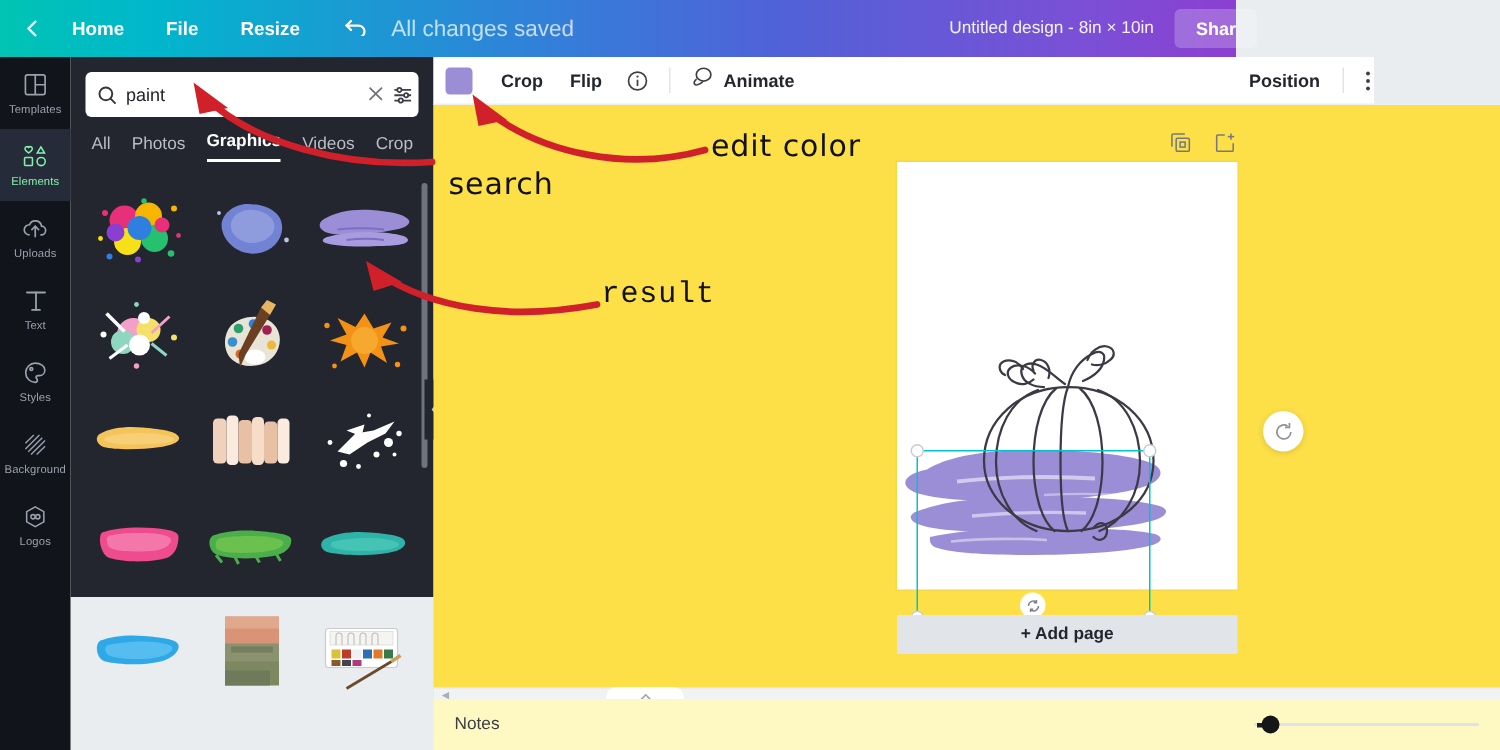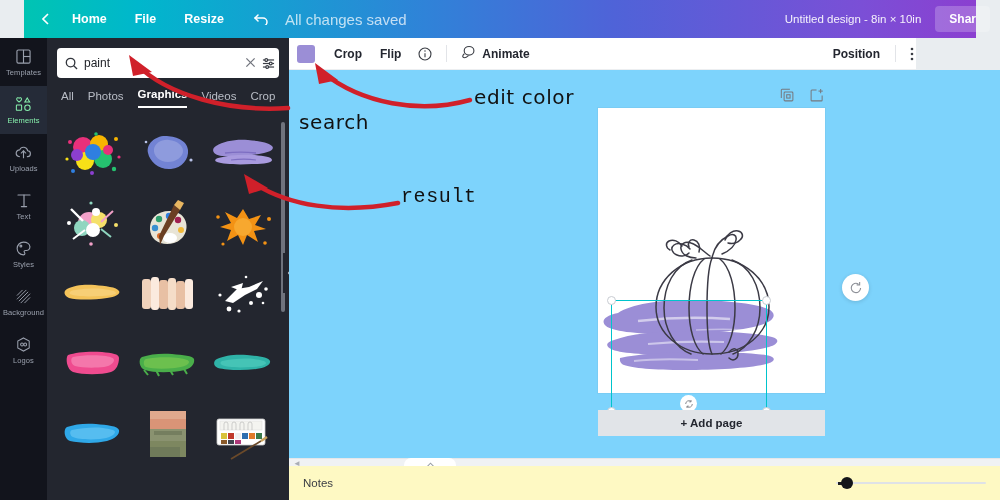--- a/index.html
+++ b/index.html
@@ -5,23 +5,23 @@
   * { box-sizing: border-box; margin: 0; padding: 0; }
   html, body {
     width: 1000px; height: 500px; overflow: hidden;
     font-family: "Liberation Sans", sans-serif;
     background: #e9edf0;
   }
   #app { position: relative; width: 1000px; height: 500px; }
 
   
   .topbar {
-    position: absolute; left: 0; top: 0; width: 952px; height: 38px;
+    position: absolute; left: 0; top: 0; width: 824px; height: 38px;
     background: linear-gradient(90deg, #00c4b3 0%, #00b7cc 12%, #2f83d8 42%, #4f63d8 62%, #7b4fd6 88%, #8b3fd0 100%);
-    display: flex; align-items: center; margin-left: 24px;
+    display: flex; align-items: center;
   }
   .tb-back { width: 26px; display: flex; align-items: center; justify-content: center;
              color: #fff; font-size: 14px; margin-left: 8px; }
   .tb-item { color: #fff; font-size: 12.5px; font-weight: bold; padding: 0 14px; white-space: nowrap; }
   .tb-undo { color: #fff; font-size: 15px; padding: 0 10px; margin-left: 6px; }
   .tb-saved { color: rgba(255,255,255,.72); font-size: 15px; margin-left: 6px; }
   .tb-spacer { flex: 1; }
   .tb-title { color: rgba(255,255,255,.92); font-size: 11.5px; margin-right: 14px; white-space: nowrap; }
   .tb-share { background: rgba(255,255,255,.22); color: #fff; font-size: 12px; font-weight: bold;
               height: 26px; line-height: 26px; padding: 0 14px; border-radius: 4px;
@@ -36,21 +36,21 @@
     width: 47px; height: 48px; display: flex; flex-direction: column;
     align-items: center; justify-content: center; color: #9aa0ad; gap: 3px;
   }
   .rail-item.active { background: #252b38; color: #86efac; }
   .rail-label { font-size: 7.5px; letter-spacing: .1px; }
   .rail-ico { height: 17px; display: flex; align-items: center; justify-content: center; }
   .rail-ico svg { display: block; }
 
   
   .panel {
-    position: absolute; left: 47px; top: 38px; width: 242px; height: 462px;
+    position: absolute; left: 47px; top: 38px; width: 242px; height: 360px;
     background: #23262f;
   }
   .search-wrap { padding: 10px 10px 0 10px; }
   .search-box {
     height: 30px; background: #fff; border-radius: 4px;
     display: flex; align-items: center; padding: 0 8px; gap: 6px;
   }
   .search-box .mag { color: #444; font-size: 13px; display: flex; }
   .search-input {
     flex: 1; border: 0; outline: 0; font-size: 12px; color: #22242a;
@@ -94,21 +94,21 @@
   .swatch { width: 18px; height: 18px; border-radius: 3px; margin-right: 10px; }
   .etb { font-size: 12px; color: #23262f; font-weight: bold; padding: 0 9px; white-space: nowrap; }
   .etb-ico { padding: 0 8px; color: #3c3f46; display: flex; align-items: center; }
   .etb-div { width: 1px; height: 17px; background: #e2e4e8; margin: 0 6px; }
   .etb-animate { display: flex; align-items: center; gap: 6px; padding: 0 8px; }
   .etb-spacer { flex: 1; }
 
   
   .stage {
     position: absolute; left: 289px; top: 70px; width: 711px; height: 394px;
-    background: #7dd3fc;
+    background: #fde047;
   }
   .page-ico-row {
     position: absolute; right: 176px; top: 18px; display: flex; gap: 16px; color: #76797f;
   }
   .canvas {
     position: absolute; left: 309px; top: 38px; width: 227px; height: 285px;
     background: #fff; box-shadow: 0 0 0 1px rgba(0,0,0,.03);
   }
   .art { position: absolute; left: 0; top: 0; width: 227px; height: 285px; }
 

